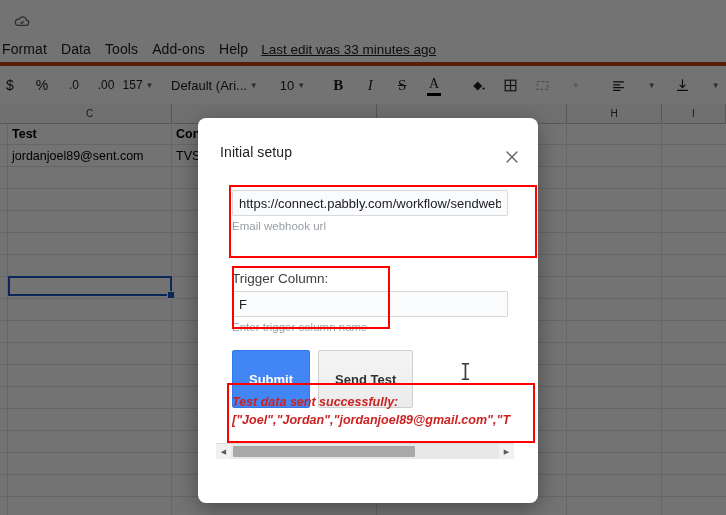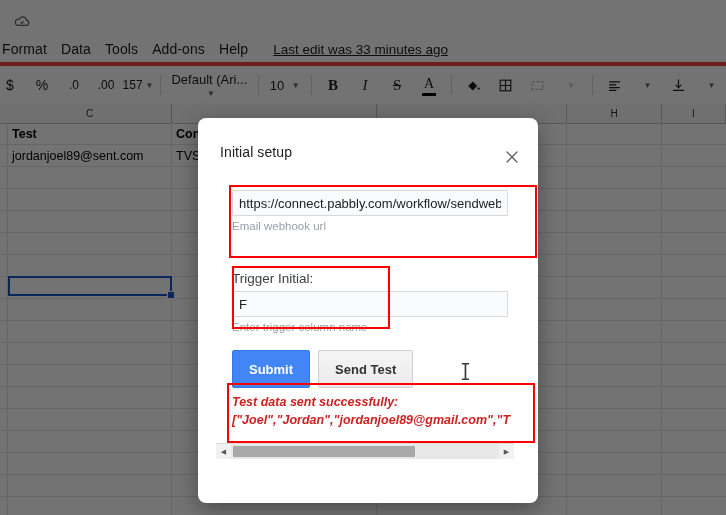--- a/index.html
+++ b/index.html
@@ -12,21 +12,21 @@
     overflow: hidden;
     font-family: "Liberation Sans", sans-serif;
     background: #ffffff;
     position: relative;
   }
 
   
   #sheets-app {
     position: absolute;
     inset: 0;
-    background: #ef4444;
+    background: #c2410c;
   }
 
   
   .chrome-top {
     position: absolute;
     left: 0; top: 0;
     width: 726px; height: 36px;
     background: #ffffff;
   }
   .save-icon {
@@ -50,21 +50,21 @@
     color: #202124;
     padding: 2px 7px;
     white-space: nowrap;
     letter-spacing: 0.1px;
   }
   .menu-item:first-child { padding-left: 2px; }
   .last-edit {
     font-size: 13.5px;
     color: #202124;
     text-decoration: underline;
-    margin-left: 18px;
+    margin-left: 6px;
     white-space: nowrap;
   }
 
   
   .toolbar {
     position: absolute;
     left: 0; top: 66px;
     width: 726px; height: 38px;
     display: flex;
     align-items: center;
@@ -98,21 +98,21 @@
   .tb-select {
     display: flex;
     align-items: center;
     justify-content: space-between;
     height: 26px;
     font-size: 13px;
     color: #202124;
     padding: 0 5px;
   }
   .tb-select .lbl { overflow: hidden; text-overflow: ellipsis; white-space: nowrap; }
-  .font-select { width: 96px; flex-direction: column; }
+  .font-select { width: 96px; }
   .size-select { width: 62px; }
   .tb.bold { font-weight: bold; font-family: "Liberation Serif", serif; font-size: 15px;}
   .tb.italic { font-style: italic; font-family: "Liberation Serif", serif; font-size: 15px;}
   .tb.strike { text-decoration: line-through; font-family: "Liberation Serif", serif; font-size: 15px;}
   .tb.textcolor {
     flex-direction: column;
     line-height: 1;
     font-family: "Liberation Serif", serif;
     font-size: 14px;
     padding-top: 2px;
@@ -255,21 +255,21 @@
   }
 
   .btn-row {
     position: absolute;
     left: 18px; top: 222px;
     display: flex;
     gap: 8px;
   }
   .btn {
     height: 28px;
-    padding: 4px 16px;
+    padding: 14px 16px;
     font-size: 13px;
     font-weight: bold;
     border-radius: 2px;
     display: flex;
     align-items: center;
     justify-content: center;
     font-family: "Liberation Sans", sans-serif;
     cursor: default;
     white-space: nowrap;
   }
@@ -488,21 +488,21 @@
   </span>
 
   <div class="dlg-body">
 
     <div style="position:absolute;left:16px;top:4px;width:276px;">
       <input class="field-input" type="text" value="https://connect.pabbly.com/workflow/sendwebh" placeholder="Enter webhook url" style="">
       <div class="field-hint">Email webhook url</div>
     </div>
 
     <div style="position:absolute;left:16px;top:85px;width:276px;">
-      <div class="field-label">Trigger Initial:</div>
+      <div class="field-label">Trigger Column:</div>
       <input class="field-input" type="text" value="F" placeholder="Enter trigger column name" style="">
       <div class="field-hint">Enter trigger column name</div>
     </div>
 
     <div class="btn-row" style="left:16px;top:164px;">
       <div class="btn btn-primary">Submit</div>
       <div class="btn btn-secondary">Send Test</div>
     </div>
 
     <div class="result-msg" style="left:16px;top:207px;font-style:italic;">

